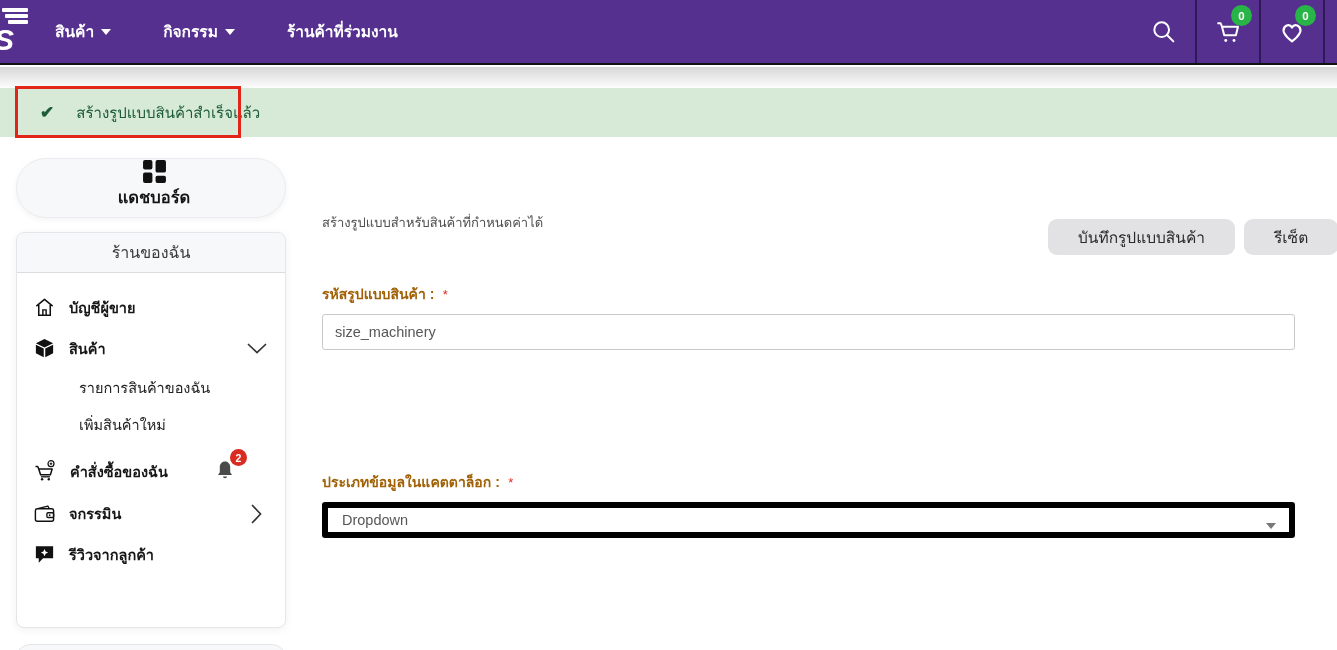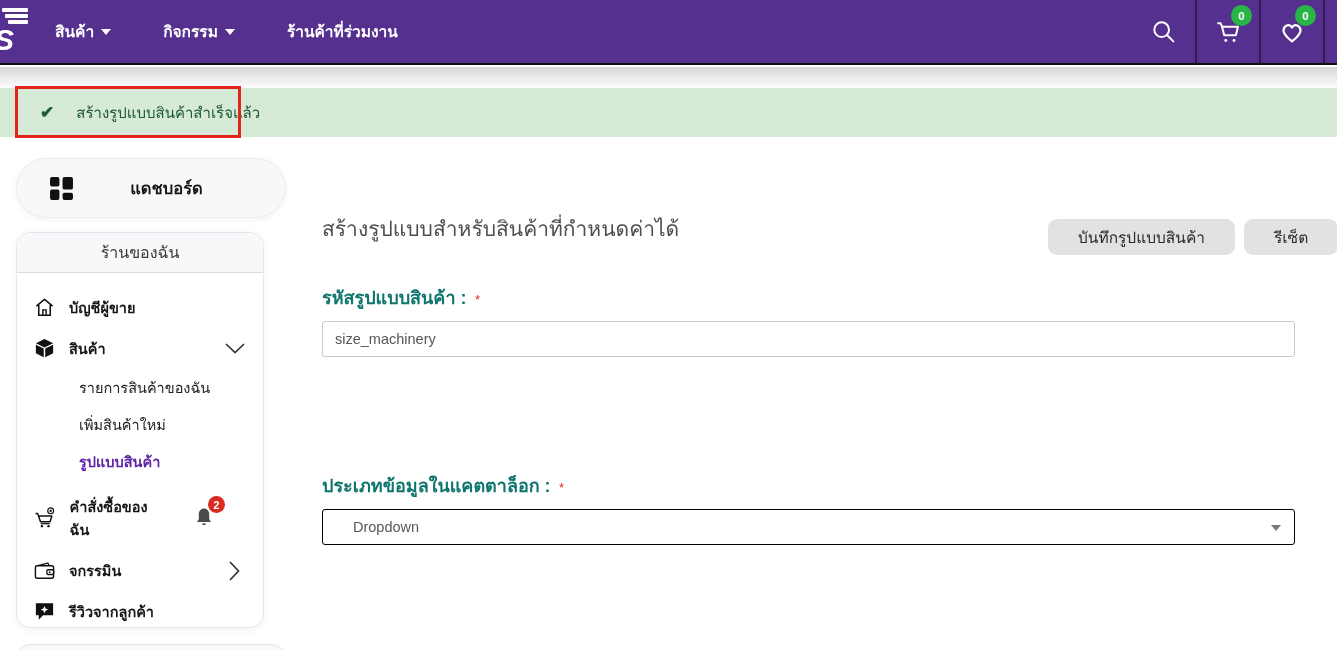--- a/index.html
+++ b/index.html
@@ -32,56 +32,56 @@
   .banner { position: absolute; top: 88px; left: 0; width: 1337px; height: 49px;
     background: #d7e9d7; display: flex; align-items: center; padding-left: 40px; }
   .banner .check { color: #1d5c36; font-size: 17px; font-weight: bold; margin-right: 22px; }
   .banner .msg { color: #1d5c36; font-size: 15px; }
   .annotation-box { position: absolute; top: 86px; left: 15px; width: 226px; height: 52px;
     border: 3px solid #e1251b; pointer-events: none; z-index: 50; }
 
   
   .side-dash { position: absolute; top: 158px; left: 16px; width: 270px; height: 60px;
     background: #f7f8f9; border: 1px solid #ececf0; border-radius: 30px;
-    box-shadow: 0 2px 6px rgba(0,0,0,0.05); display: flex; align-items: center; padding: 0 26px 0 32px; cursor: pointer; }
+    box-shadow: 0 2px 6px rgba(0,0,0,0.05); display: flex; align-items: center; padding: 0 26px 0 32px; cursor: pointer; flex-direction: column; }
   .side-dash .lbl { flex: 1; text-align: center; font-size: 16.5px; font-weight: bold; color: #151515; }
-  .side-card { position: absolute; top: 232px; left: 16px; width: 248px; height: 396px;
-    background: #fff; border: 1px solid #e6e6ea; border-radius: 14px;
+  .side-card { position: absolute; top: 232px; left: 16px; width: 270px; height: 396px;
+    background: #fff; border: 1px solid #e6e6ea; border-radius: 8px;
     box-shadow: 0 2px 8px rgba(0,0,0,0.06); overflow: hidden; }
   .side-card-header { height: 40px; background: #f7f8f9; border-bottom: 1px solid #dcdce0;
     display: flex; align-items: center; justify-content: center; font-size: 16px; color: #3a3a3a; }
   .side-list { padding: 14px 16px 0 14px; }
   .side-row { display: flex; align-items: center; gap: 13px; padding: 9px 2px; cursor: pointer; position: relative; }
   .side-row .txt { font-size: 14.5px; font-weight: bold; color: #161616; }
   .side-row .spacer { flex: 1; }
   .side-sub { padding: 7px 2px 7px 48px; font-size: 14.5px; color: #222; cursor: pointer; }
   .side-sub.active { color: #6023a8; font-weight: bold; }
   .bell-wrap { position: relative; width: 26px; height: 26px; margin-right: 28px; }
   .bell-badge { position: absolute; top: -9px; right: -8px; width: 17px; height: 17px; border-radius: 50%;
     background: #d92b20; color: #fff; font-size: 10.5px; font-weight: bold;
     display: flex; align-items: center; justify-content: center; }
   .side-card-next { position: absolute; top: 644px; left: 16px; width: 270px; height: 30px;
     background: #f7f8f9; border: 1px solid #e6e6ea; border-radius: 14px 14px 0 0; }
 
   
   .main { position: absolute; top: 150px; left: 322px; width: 1015px; height: 500px; }
   .page-title { font-size: 20.5px; font-weight: bold; color: #1a1a1a; margin-top: 8px; }
-  .page-sub { position: absolute; top: 62px; left: 0; font-size: 21px; color: #4f4f4f; }
+  .page-sub { position: absolute; top: 62px; left: 0; font-size: 13px; color: #4f4f4f; }
   .btn-row { position: absolute; top: 69px; left: 726px; display: flex; gap: 9px; }
   .btn { height: 36px; background: #e2e2e4; border: none; border-radius: 9px; padding: 0 30px;
     font-family: Liberation Serif, serif; font-size: 15.5px; color: #2b2b2b; cursor: pointer; white-space: nowrap; }
   .btn.partial { width: 110px; text-align: left; padding-left: 20px; }
 
   .field { position: absolute; left: 0; width: 973px; }
-  .field-label { font-size: 18px; font-weight: bold; color: #0f766e; }
+  .field-label { font-size: 14px; font-weight: bold; color: #a16207; }
   .req { color: #e02b27; font-size: 13px; margin-left: 4px; }
   .field input { width: 973px; height: 36px; margin-top: 9px; border: 1px solid #c9c9c9; border-radius: 3px;
     padding: 0 12px; font-family: "Liberation Sans", sans-serif; font-size: 14.5px; color: #575757; background: #fff; }
-  .selectbox { width: 973px; height: 36px; margin-top: 9px; border: 1px solid #000000; border-radius: 3px;
-    background: #fff; display: flex; align-items: center; padding: 0 30px; font-size: 14.5px; color: #575757;
+  .selectbox { width: 973px; height: 36px; margin-top: 9px; border: 6px solid #000000; border-radius: 3px;
+    background: #fff; display: flex; align-items: center; padding: 0 14px; font-size: 14.5px; color: #575757;
     cursor: pointer; position: relative; }
   .selectbox .caret { position: absolute; right: 13px; top: 15px; width: 0; height: 0;
     border-left: 5.5px solid transparent; border-right: 5.5px solid transparent; border-top: 6px solid #787878; }
   .f1 { top: 133px; } .f2 { top: 221px; } .f3 { top: 321px; } .f4 { top: 415px; }
 
   svg { display: block; }
 </style>
 </head>
 <body>
 
@@ -177,21 +177,20 @@
         </svg>
         <span class="txt">สินค้า</span>
         <span class="spacer"></span>
         <svg width="20" height="11" viewBox="0 0 20 11">
           <path d="M1.5 1.5 L10 9.5 L18.5 1.5" fill="none" stroke="#333" stroke-width="1.7" stroke-linecap="round"></path>
         </svg>
       </div>
 
       <div class="side-sub">รายการสินค้าของฉัน</div>
       <div class="side-sub">เพิ่มสินค้าใหม่</div>
-      <div class="side-sub active">รูปแบบสินค้า</div>
 
       <div class="side-row" style="margin-top:6px">
         <svg width="24" height="24" viewBox="0 0 24 24">
           <circle cx="18" cy="4.7" r="3" fill="none" stroke="#111" stroke-width="1.2"></circle>
           <path d="M18 3.4 V6 M16.7 4.7 H19.3" stroke="#111" stroke-width="1.1"></path>
           <path d="M2.5 7.5 h2.2 l1 2.4 M5.7 9.9 H19.2 l-1.8 5.9 H7.6 L5.7 9.9 Z" fill="none" stroke="#111" stroke-width="1.5" stroke-linejoin="round"></path>
           <path d="M7.9 17.8 H17" stroke="#111" stroke-width="1.3"></path>
           <circle cx="9.1" cy="20.3" r="1.2" fill="#111"></circle>
           <circle cx="15.8" cy="20.3" r="1.2" fill="#111"></circle>
         </svg>

